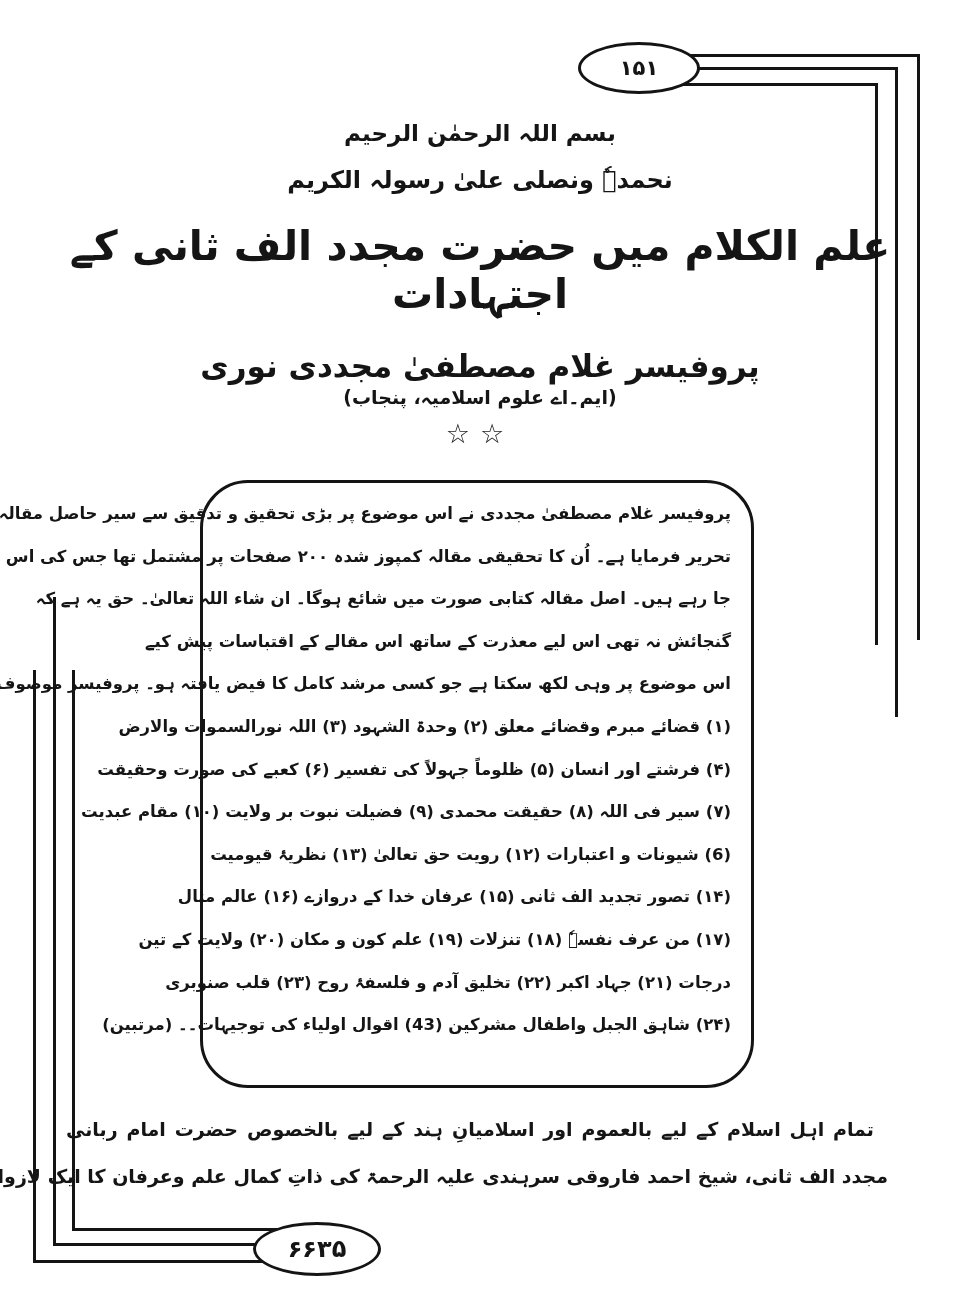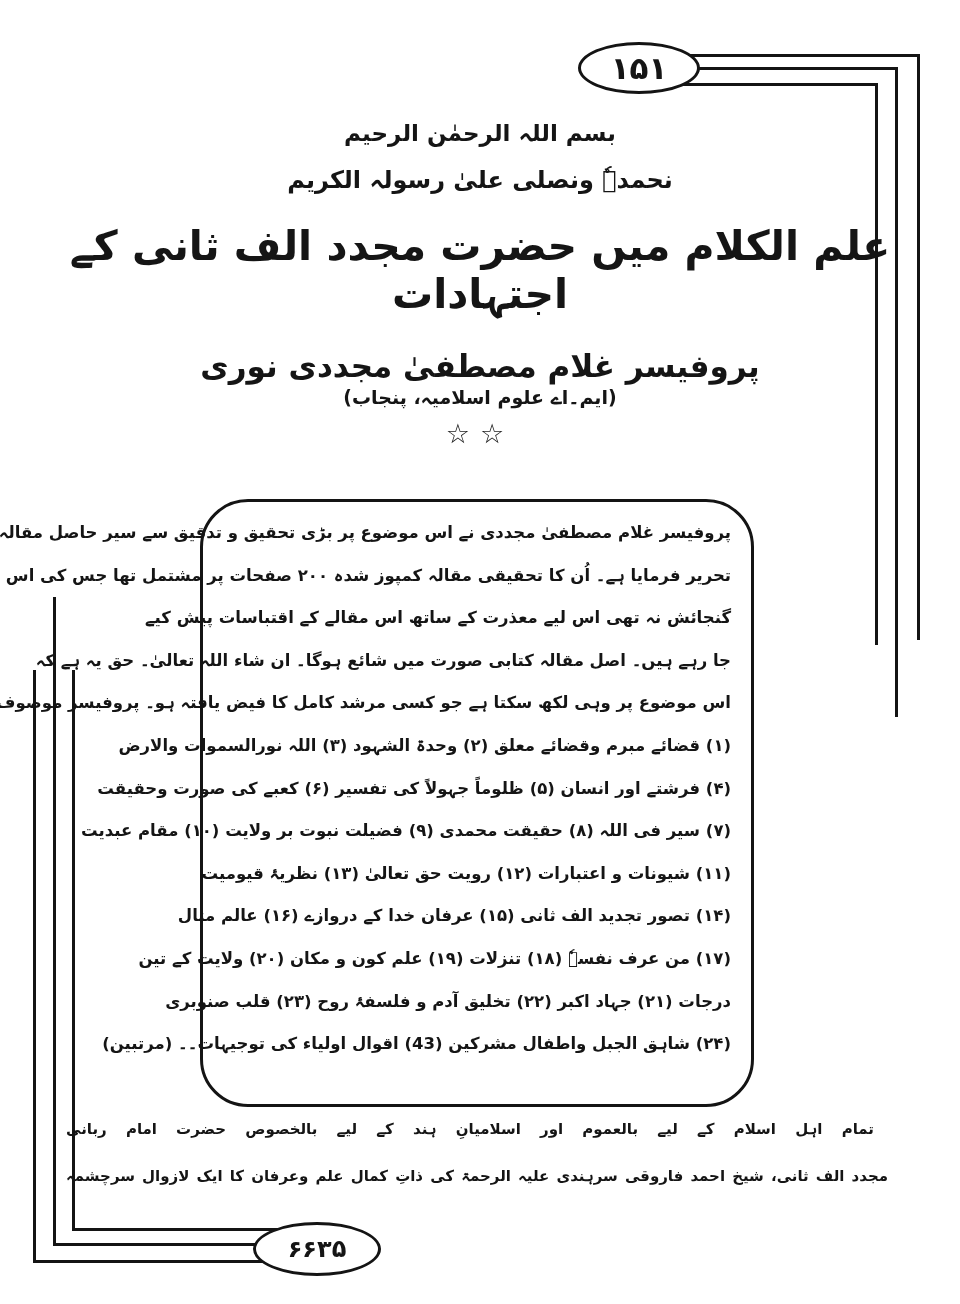--- a/index.html
+++ b/index.html
@@ -20,55 +20,55 @@
 
   
   .badge {
     border:3px solid #141414;
     border-radius:50%;
     background:#ffffff;
     display:flex; align-items:center; justify-content:center;
     font-weight:bold;
     z-index:5;
   }
-  .badge-top    { left:578px; top:42px;   width:122px; height:52px; font-size:31px; }
+  .badge-top    { left:578px; top:42px;   width:122px; height:52px; font-size:21px; }
   .badge-bottom { left:253px; top:1222px; width:128px; height:54px; font-size:24px; }
 
   
   .center-line { left:0; width:960px; text-align:center; font-weight:bold; }
   .bismillah   { top:120px; font-size:23px; }
   .tasliya     { top:166px; font-size:24px; }
   .main-title  { top:222px; font-size:41px; letter-spacing:-1px; }
   .author      { top:348px; font-size:31px; }
   .credentials { top:386px; font-size:19px; }
   .stars       { top:418px; font-size:27px; letter-spacing:10px; font-weight:normal; color:#222; }
 
   
   .excerpt-box {
-    left:200px; top:499px; width:554px; height:608px;
+    left:200px; top:480px; width:554px; height:608px;
     border:3px solid #141414;
     border-radius:48px;
     padding:10px 20px 0 12px;
     z-index:2;
     background:#fff;
   }
   .box-line {
     line-height:42.6px;
     font-size:16.5px;
     font-weight:bold;
     text-align:justify;
     text-align-last:justify;
     white-space:nowrap;
   }
 
   
   .footer-par { left:66px; top:1106px; width:822px; }
   .footer-line {
     line-height:47px;
-    font-size:15px;
+    font-size:19px;
     font-weight:bold;
     text-align:justify;
     text-align-last:justify;
     white-space:nowrap;
   }
   .footer-line.first { padding-right:14px; }
 </style>
 </head>
 <body>
 
@@ -91,27 +91,27 @@
 <div class="abs center-line bismillah">بسم اللہ الرحمٰن الرحیم</div>
 <div class="abs center-line tasliya">نحمدہٗ ونصلی علیٰ رسولہ الکریم</div>
 <h1 class="abs center-line main-title">علم الکلام میں حضرت مجدد الف ثانی کے اجتہادات</h1>
 <div class="abs center-line author">پروفیسر غلام مصطفیٰ مجددی نوری</div>
 <div class="abs center-line credentials">(ایم۔اے علوم اسلامیہ، پنجاب)</div>
 <div class="abs center-line stars">☆☆</div>
 
 <div class="abs excerpt-box">
   <div class="box-line">پروفیسر غلام مصطفیٰ مجددی نے اس موضوع پر بڑی تحقیق و تدقیق سے سیر حاصل مقالہ</div>
   <div class="box-line">تحریر فرمایا ہے۔ اُن کا تحقیقی مقالہ کمپوز شدہ ۲۰۰ صفحات پر مشتمل تھا جس کی اس جلد میں</div>
+  <div class="box-line">جا رہے ہیں۔ اصل مقالہ کتابی صورت میں شائع ہوگا۔ ان شاء اللہ تعالیٰ۔ حق یہ ہے کہ</div>
   <div class="box-line">گنجائش نہ تھی اس لیے معذرت کے ساتھ اس مقالے کے اقتباسات پیش کیے</div>
-  <div class="box-line">جا رہے ہیں۔ اصل مقالہ کتابی صورت میں شائع ہوگا۔ ان شاء اللہ تعالیٰ۔ حق یہ ہے کہ</div>
   <div class="box-line">اس موضوع پر وہی لکھ سکتا ہے جو کسی مرشد کامل کا فیض یافتہ ہو۔ پروفیسر موصوف نے</div>
   <div class="box-line">(۱) قضائے مبرم وقضائے معلق (۲) وحدۃ الشہود (۳) اللہ نورالسموات والارض</div>
   <div class="box-line">(۴) فرشتے اور انسان (۵) ظلوماً جہولاً کی تفسیر (۶) کعبے کی صورت وحقیقت</div>
   <div class="box-line">(۷) سیر فی اللہ (۸) حقیقت محمدی (۹) فضیلت نبوت بر ولایت (۱۰) مقام عبدیت</div>
-  <div class="box-line">(۱۱) شیونات و اعتبارات (۱۲) رویت حق تعالیٰ (۱۳) نظریۂ قیومیت</div>
+  <div class="box-line">(6) شیونات و اعتبارات (۱۲) رویت حق تعالیٰ (۱۳) نظریۂ قیومیت</div>
   <div class="box-line">(۱۴) تصور تجدید الف ثانی (۱۵) عرفان خدا کے دروازے (۱۶) عالم مثال</div>
   <div class="box-line">(۱۷) من عرف نفسہٗ (۱۸) تنزلات (۱۹) علم کون و مکان (۲۰) ولایت کے تین</div>
   <div class="box-line">درجات (۲۱) جہاد اکبر (۲۲) تخلیق آدم و فلسفۂ روح (۲۳) قلب صنوبری</div>
   <div class="box-line">(۲۴) شاہق الجبل واطفال مشرکین (43) اقوال اولیاء کی توجیہات۔۔ (مرتبین)</div>
 </div>
 
 <div class="abs footer-par">
   <div class="footer-line first">تمام اہل اسلام کے لیے بالعموم اور اسلامیانِ ہند کے لیے بالخصوص حضرت امام ربانی</div>
   <div class="footer-line">مجدد الف ثانی، شیخ احمد فاروقی سرہندی علیہ الرحمۃ کی ذاتِ کمال علم وعرفان کا ایک لازوال سرچشمہ</div>
 </div>

